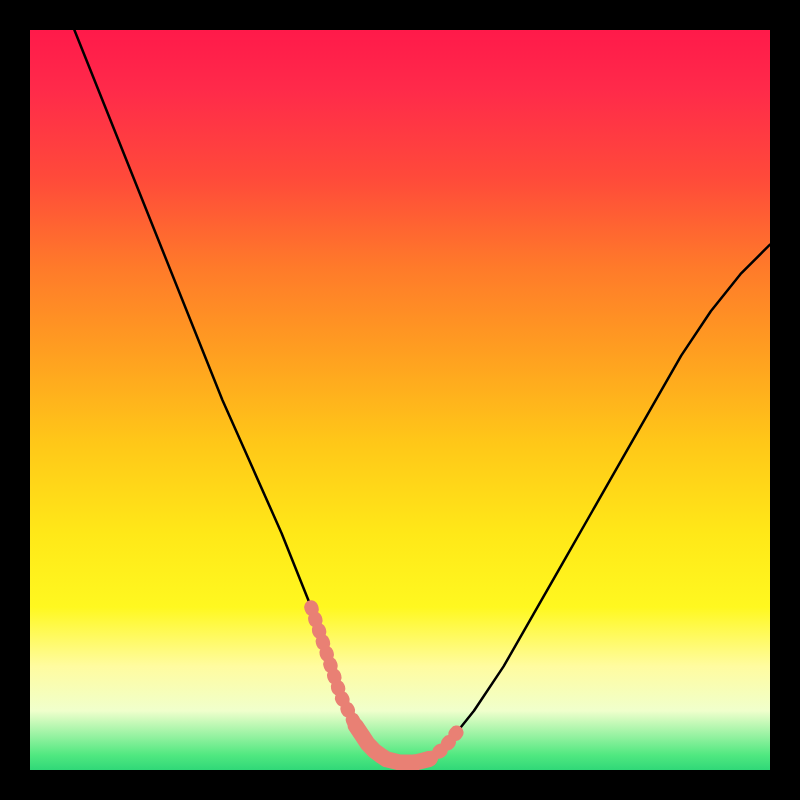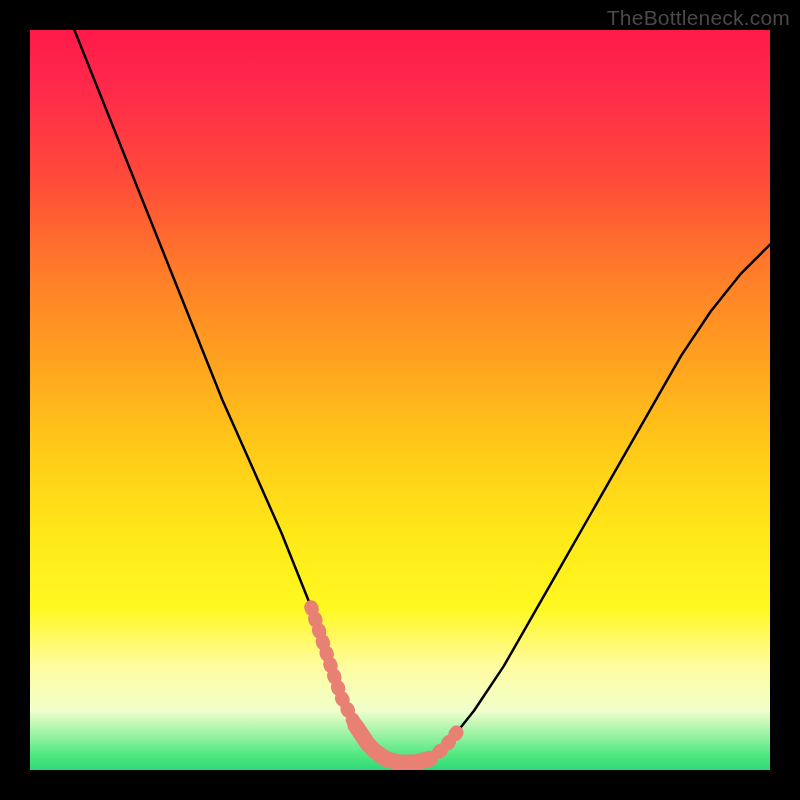--- a/index.html
+++ b/index.html
@@ -45,21 +45,20 @@
     font-size: 21px;
     color: #4a4a4a;
     font-weight: 500;
     letter-spacing: 0.2px;
   }
 </style>
 </head>
 <body>
 <div class="frame">
 
-  <div class="watermark">TheBottleneck.com</div>
 
   <div class="plot-area">
     <svg class="curve-svg" viewBox="0 0 740 740">
 
       <path id="mainCurve" fill="none" stroke="#000000" stroke-width="2.5" stroke-linejoin="round" stroke-linecap="round" d="M44.4 0.0 L74.0 74.0 L103.6 148.0 L133.2 222.0 L162.8 296.0 L192.4 370.0 L222.0 436.6 L251.6 503.2 L281.2 577.2 L296.0 621.6 L310.8 666.0 L325.6 695.6 L340.4 717.8 L355.2 728.9 L370.0 732.6 L384.8 732.6 L399.6 728.9 L414.4 717.8 L444.0 680.8 L473.6 636.4 L503.2 584.6 L532.8 532.8 L562.4 481.0 L592.0 429.2 L621.6 377.4 L651.2 325.6 L680.8 281.2 L710.4 244.2 L740.0 214.6"></path>
 
       <g id="highlightGroup">
           <path d="M281.2 577.2 L284.9 588.3 L288.6 599.4 L292.3 610.5 L296.0 621.6 L299.7 632.7 L303.4 643.8 L307.1 654.9 L310.8 666.0 L314.5 673.4 L318.2 680.8 L321.9 688.2 L325.6 695.6" fill="none" stroke="#e98074" stroke-width="14" stroke-linecap="round" stroke-linejoin="round" stroke-dasharray="2 10"></path>
           <path d="M325.6 695.6 L331.8 704.9 L337.9 714.1 L344.1 720.6 L350.3 725.2 L356.4 729.2 L362.6 730.8 L368.8 732.3 L374.9 732.6 L381.1 732.6 L387.3 732.0 L393.4 730.4 L399.6 728.9" fill="none" stroke="#e98074" stroke-width="16" stroke-linecap="round" stroke-linejoin="round"></path>
           <path d="M399.6 728.9 L402.1 727.0 L404.5 725.2 L407.0 723.4 L409.5 721.5 L411.9 719.6 L414.4 717.8 L416.9 714.7 L419.3 711.6 L421.8 708.5 L424.3 705.5 L426.7 702.4 L429.2 699.3" fill="none" stroke="#e98074" stroke-width="14" stroke-linecap="round" stroke-linejoin="round" stroke-dasharray="2 10"></path>

